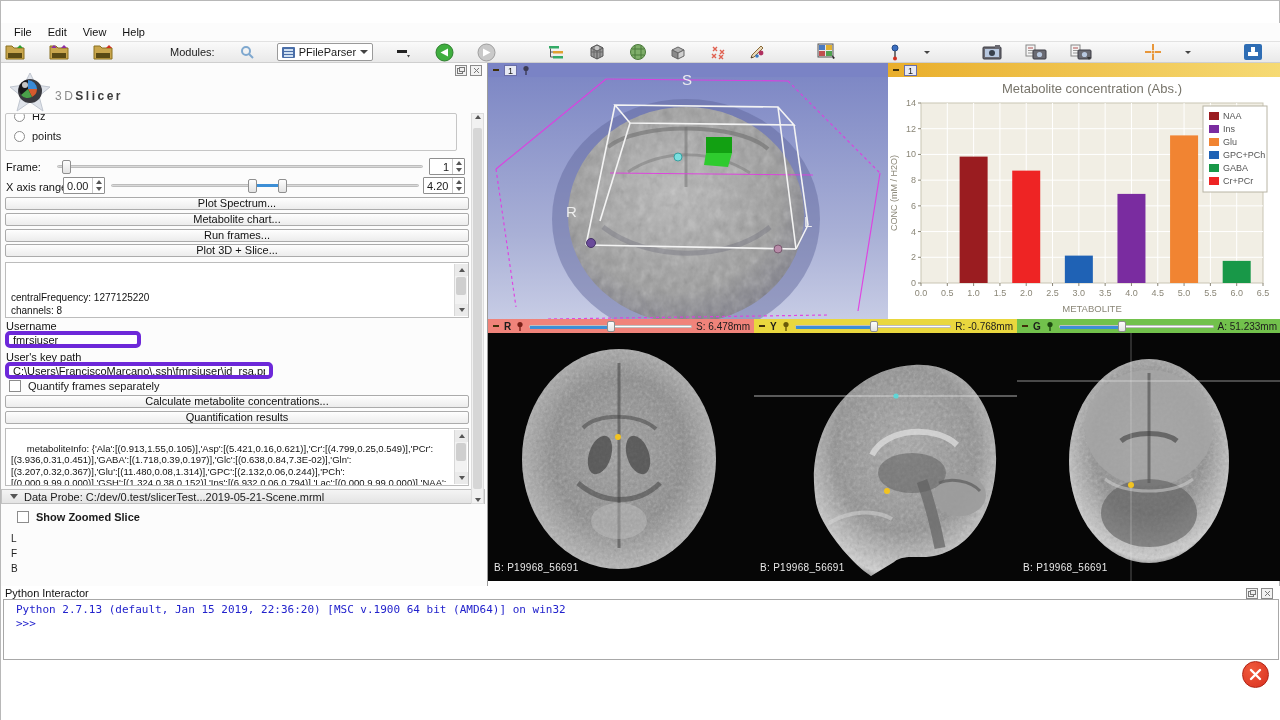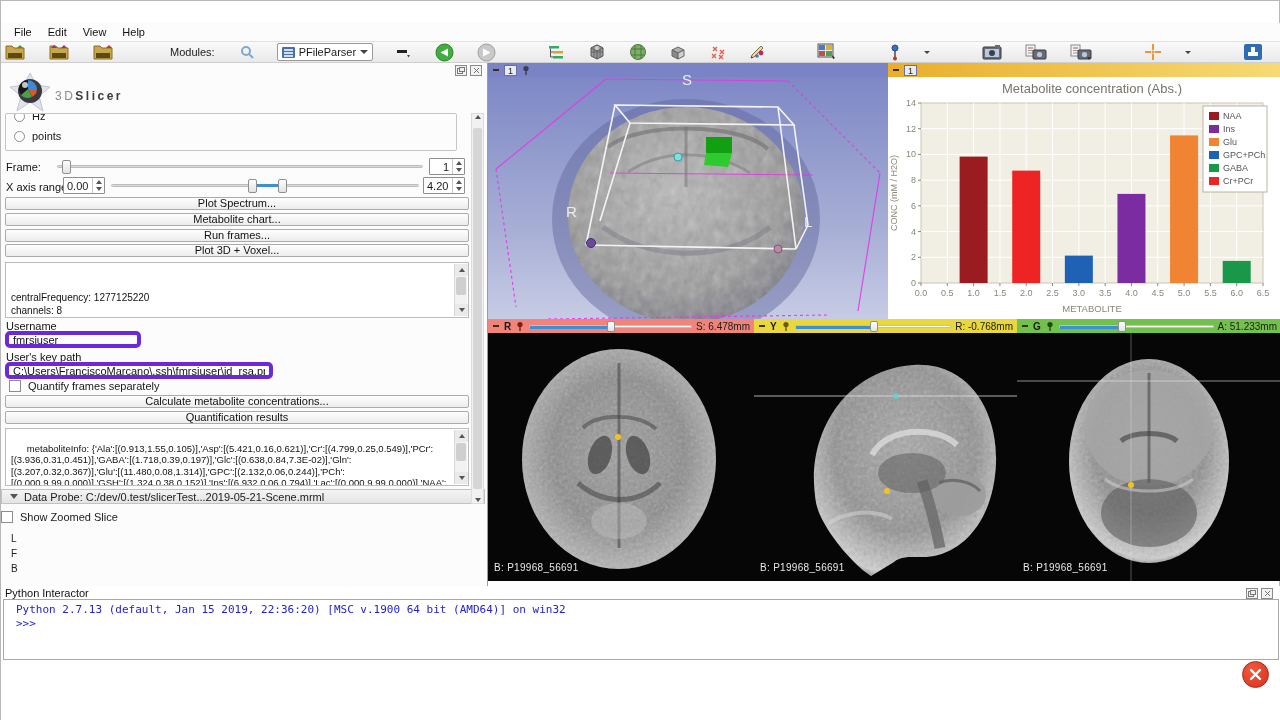--- a/index.html
+++ b/index.html
@@ -384,21 +384,21 @@
       <span class="spin-val" style="justify-content:flex-start; padding-left:3px;">4.20</span>
       <span class="spin-arrows">
           <i class="tri-up"></i>
           <i class="tri-down"></i>
         </span>
     </div>
 
     <button class="panel-btn" style="top:150px;">Metabolite chart...</button>
     <button class="panel-btn" style="top:134px;">Plot Spectrum...</button>
     <button class="panel-btn" style="top:166px;">Run frames...</button>
-    <button class="panel-btn" style="top:181px;">Plot 3D + Voxel...</button>
+    <button class="panel-btn" style="top:181px;">Plot 3D + Slice...</button>
 
     <div class="textarea" style="top:199px; height:56px;">
       <span>
 centralFrequency: 1277125220
 channels: 8
 ctr_A: 30.9395
 ctr_R: -33.9672</span>
       <span class="ta-scroll">
         <span class="sb-up"><i class="tri-up"></i></span>
         <span class="sb-thumb"></span>
@@ -427,21 +427,21 @@
         <span class="sb-thumb"></span>
         <span class="sb-down"><i class="tri-down"></i></span>
       </span>
     </div>
 
     <div class="dataprobe-bar">
       <span class="tri-collapse"></span>
       <span>Data Probe: C:/dev/0.test/slicerTest...2019-05-21-Scene.mrml</span>
     </div>
 
-    <div class="cb-row" style="left:0; top:448px;">
+    <div class="cb-row" style="left:16px; top:448px;font-weight:bold;">
       <span class="checkbox"></span>
       <span class="row-label">Show Zoomed Slice</span>
     </div>
 
     <span class="orient-label" style="top:470px;">L</span>
     <span class="orient-label" style="top:485px;">F</span>
     <span class="orient-label" style="top:500px;">B</span>
 
     <div class="panel-scrollbar">
       <i class="tri-up sb-up"></i>

